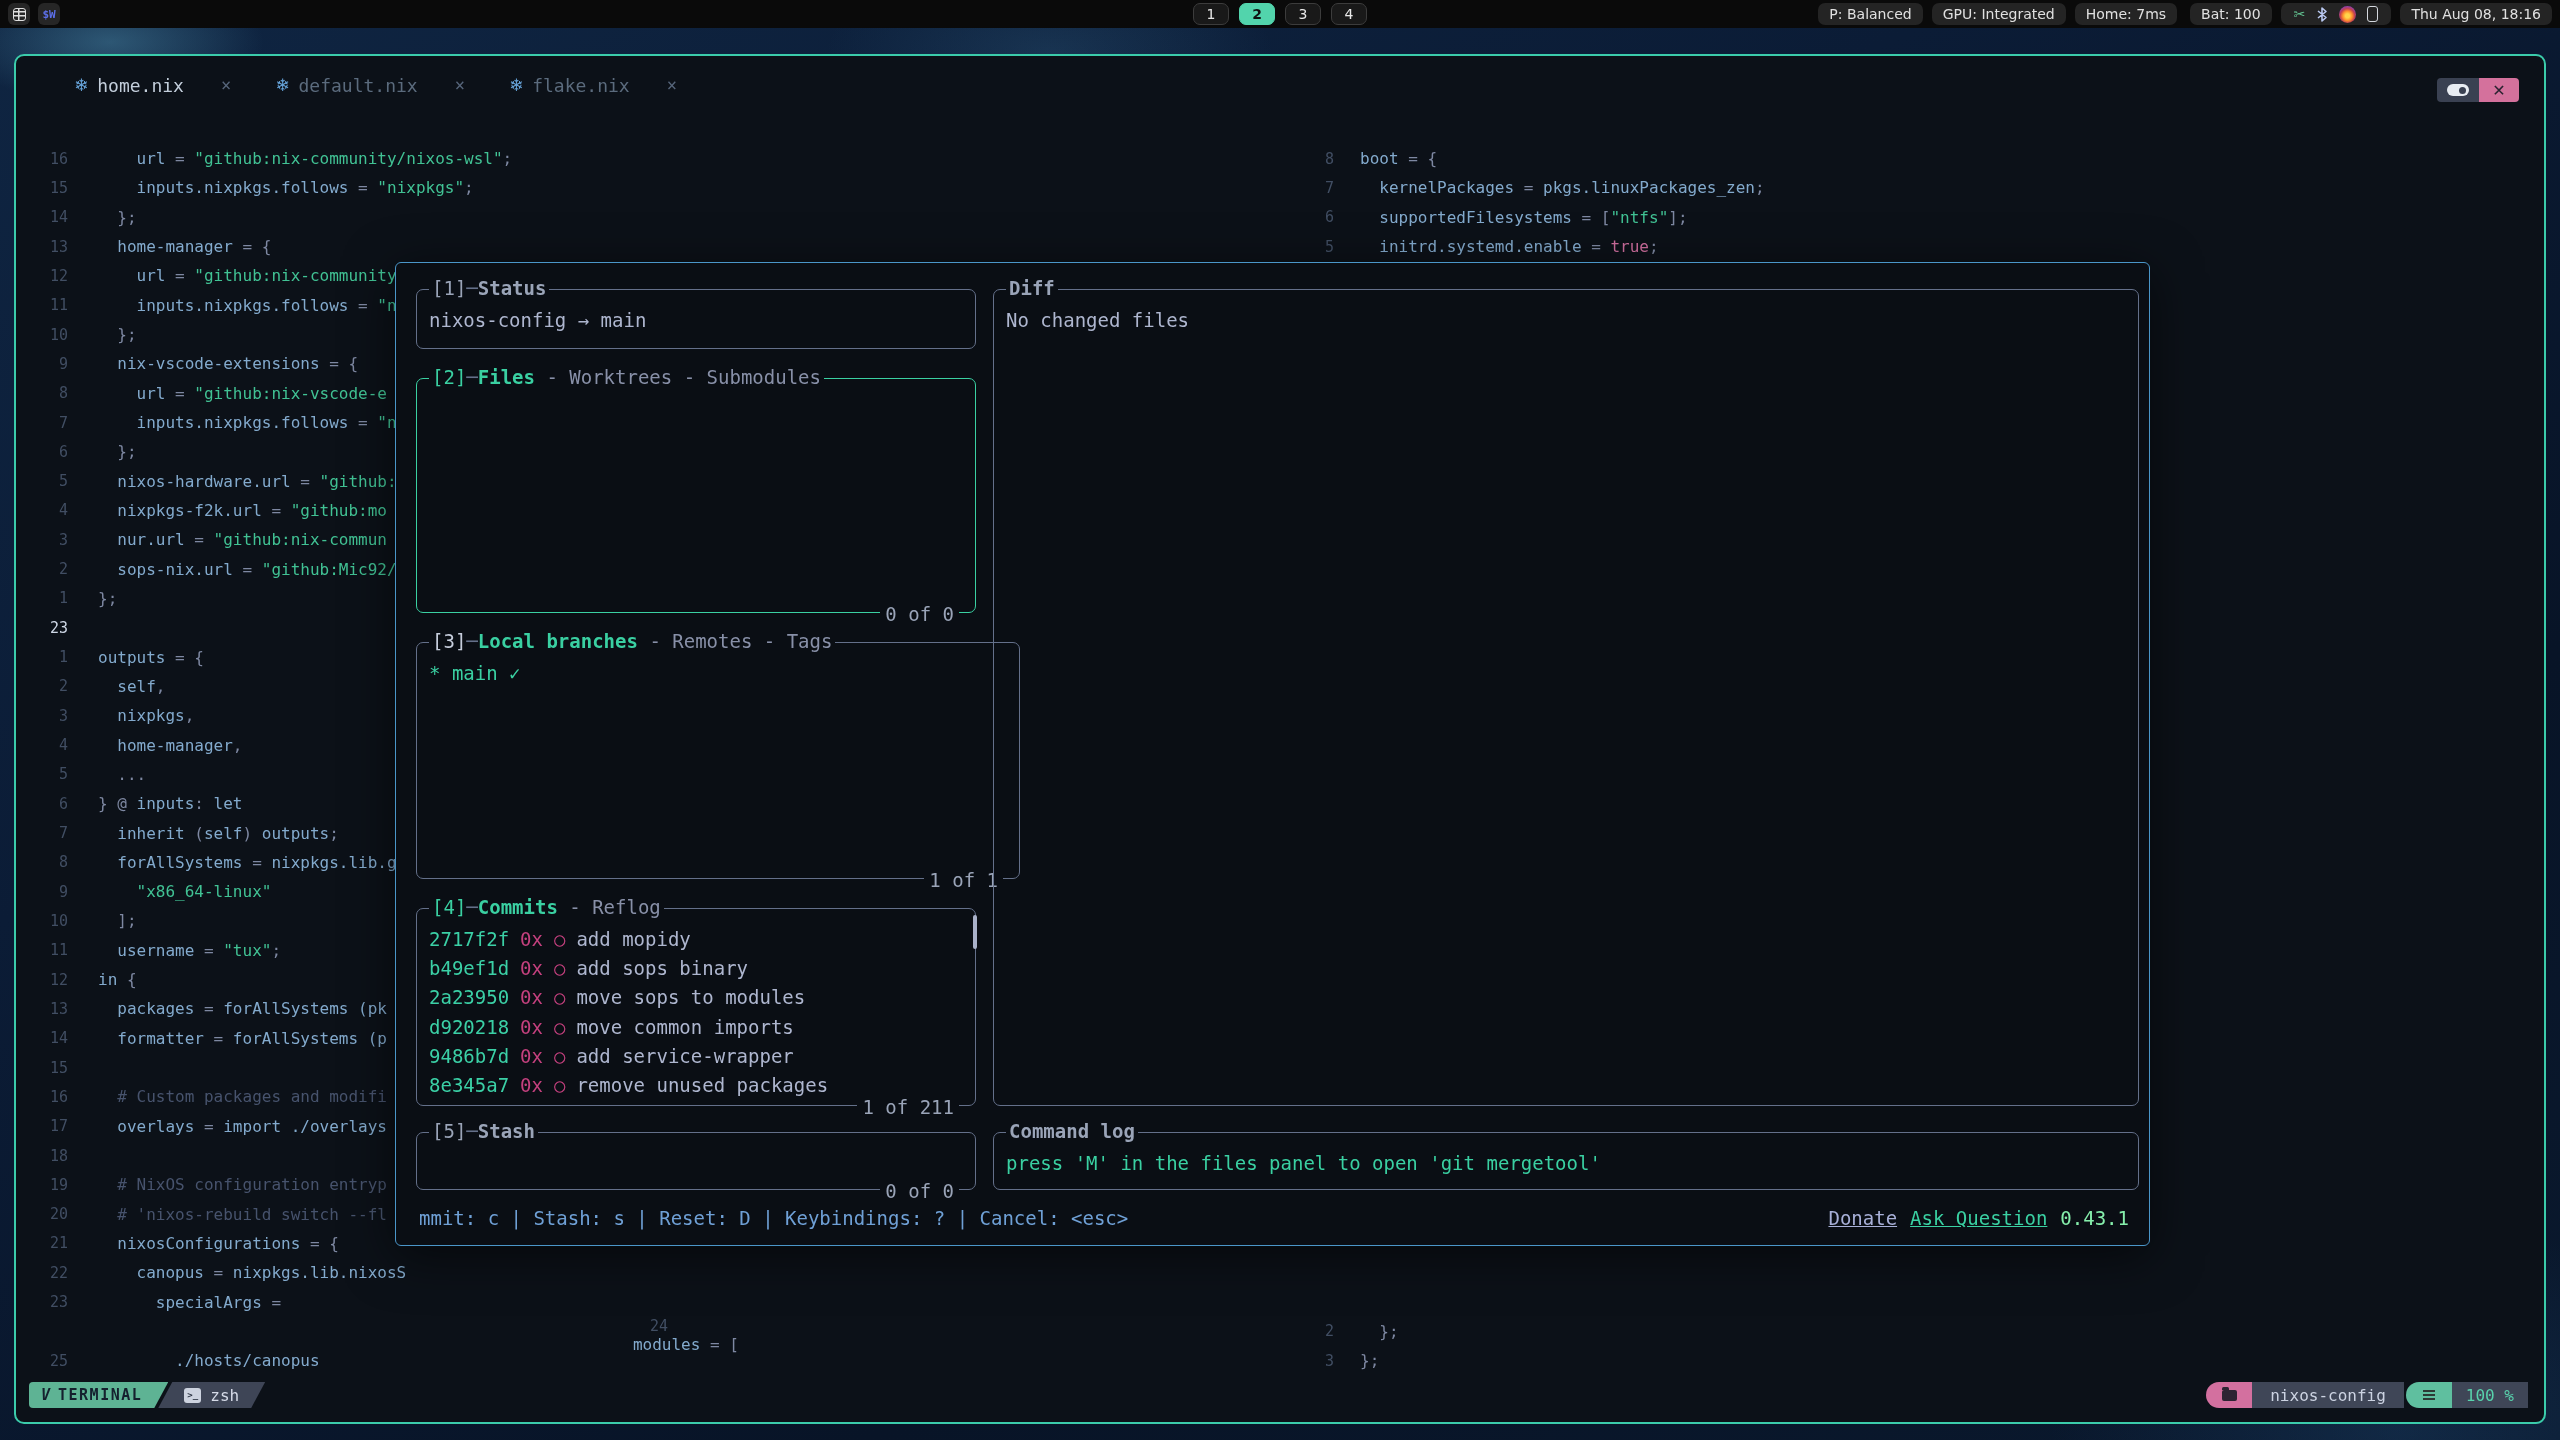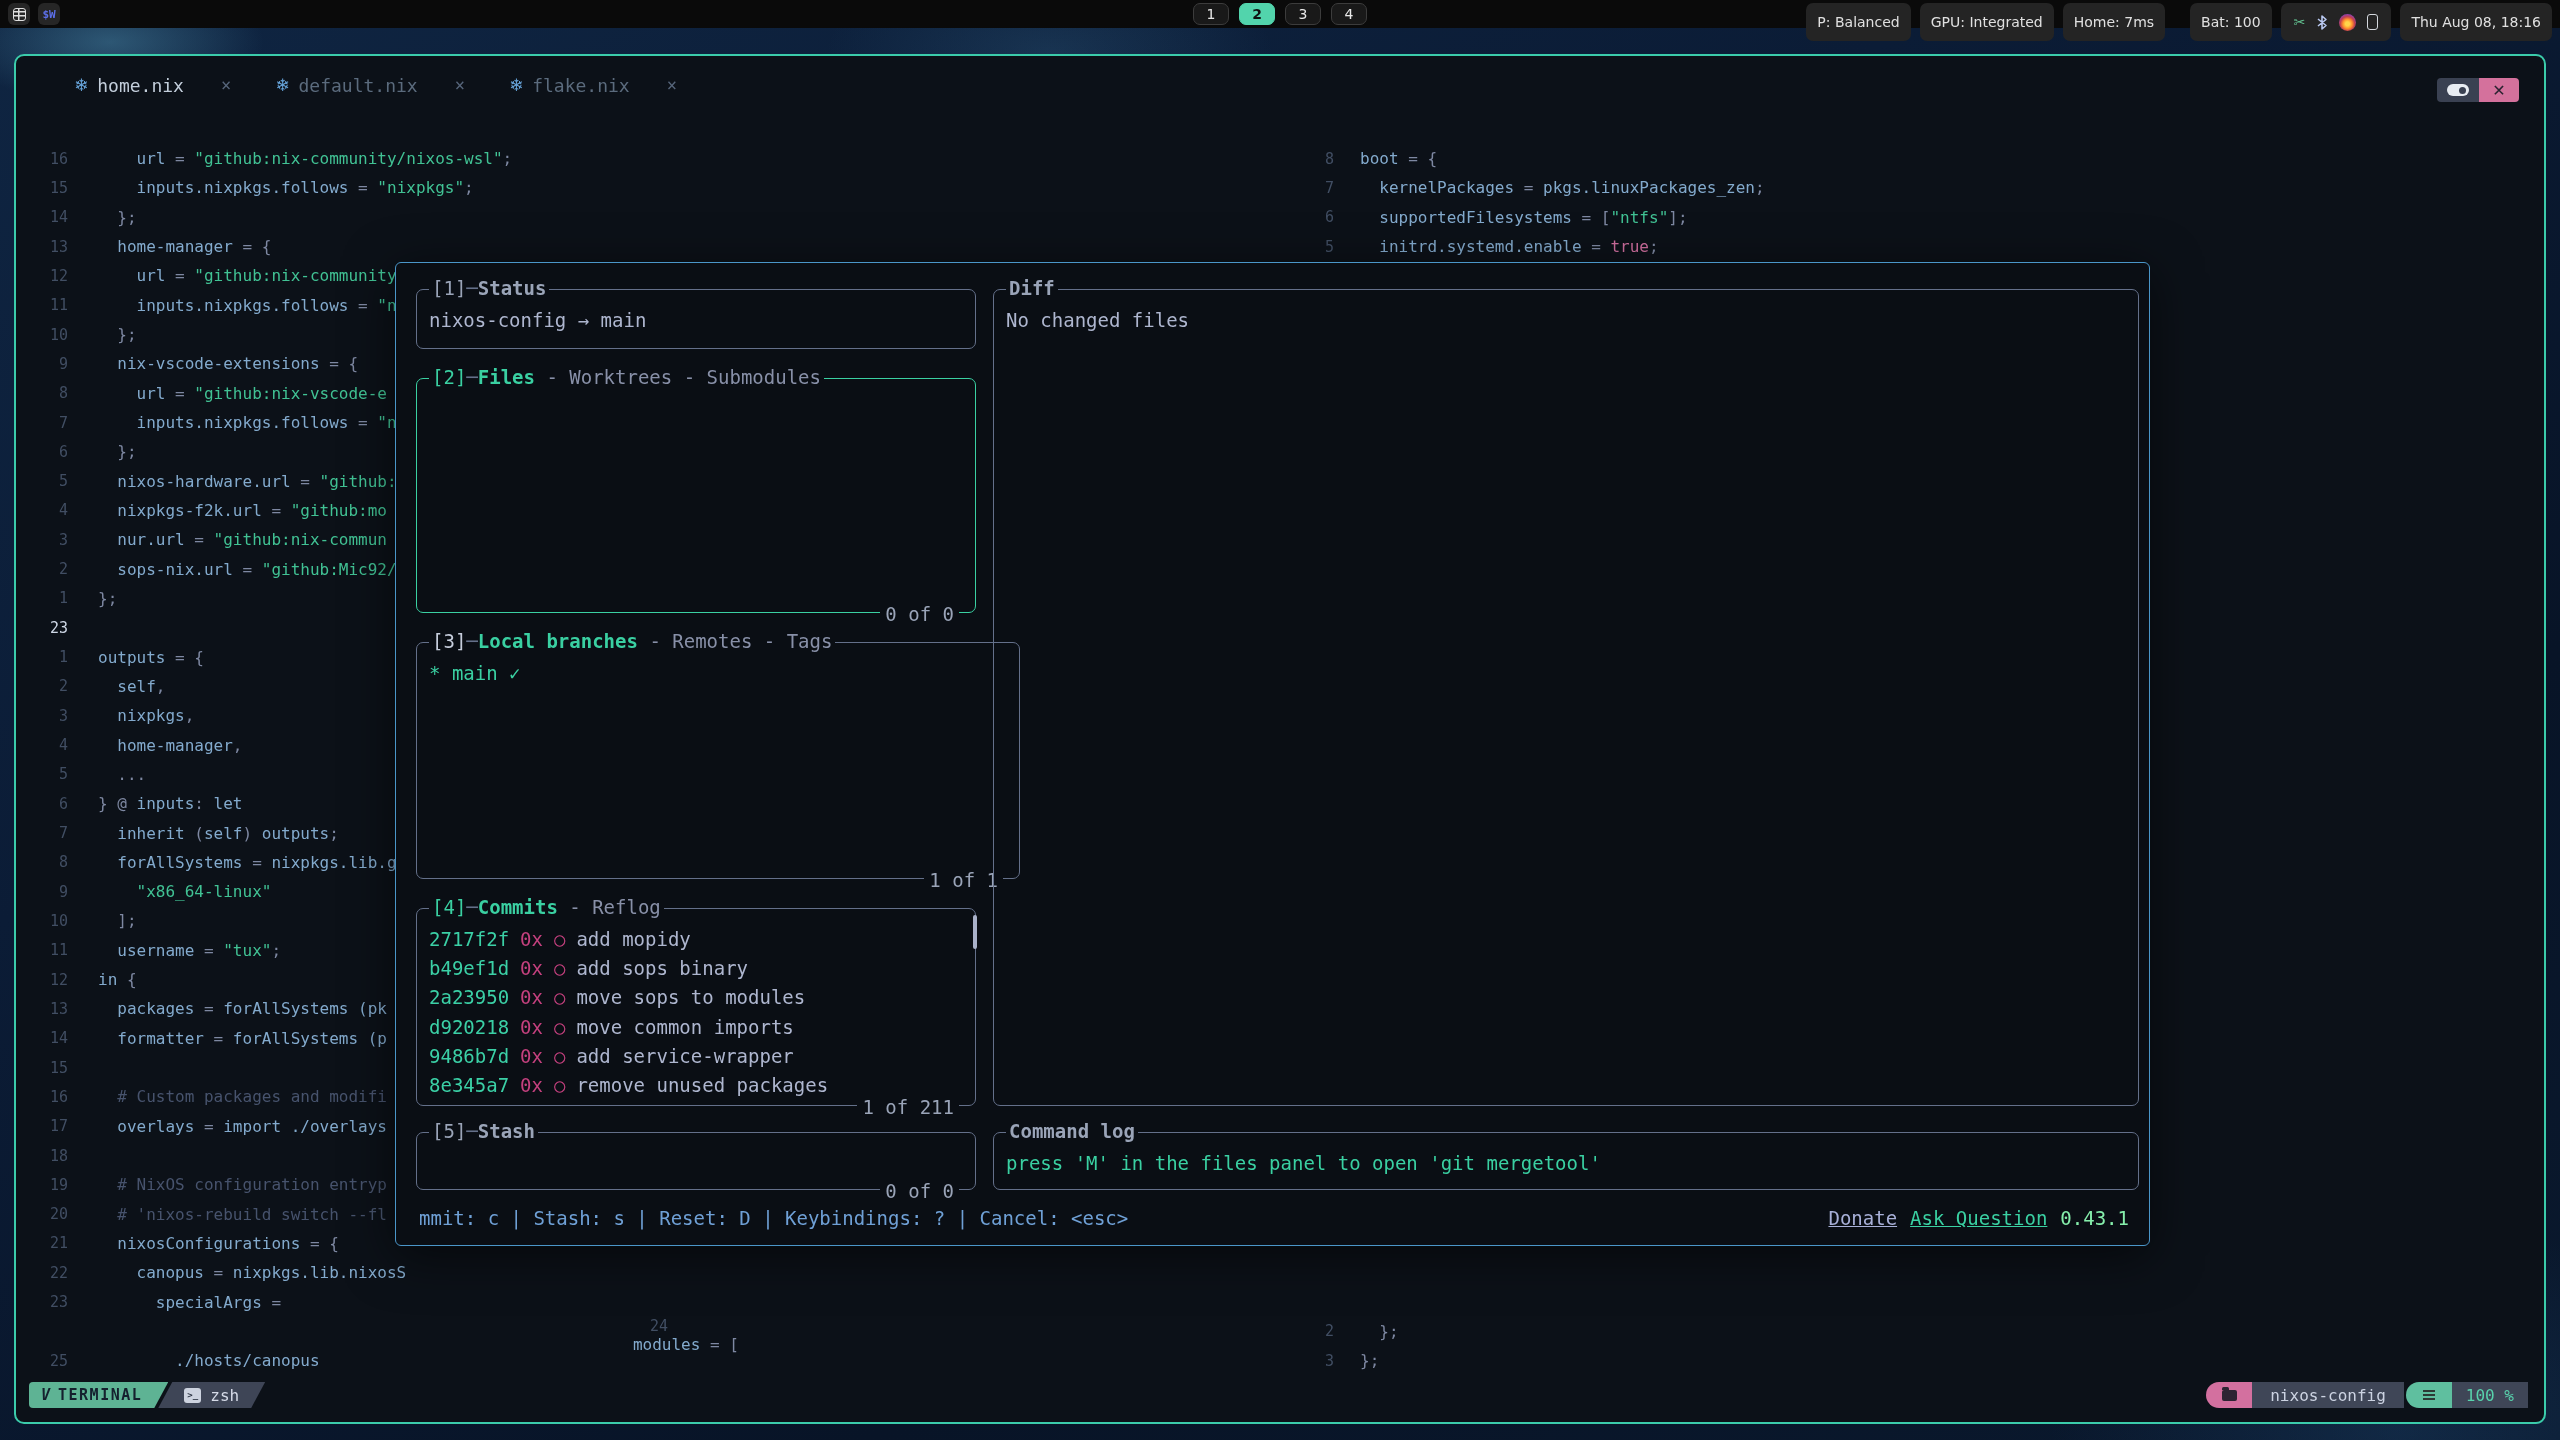--- a/index.html
+++ b/index.html
@@ -19,23 +19,23 @@
   .tb-btn{ width:22px; height:22px; border-radius:6px; background:#262626; display:flex; align-items:center; justify-content:center; }
   .grid-glyph{ width:13px; height:13px; border:1.5px solid #dfdfdf; border-radius:3px;
     background-image:linear-gradient(#dfdfdf,#dfdfdf),linear-gradient(#dfdfdf,#dfdfdf),linear-gradient(#dfdfdf,#dfdfdf);
     background-size:1.5px 100%,100% 1.5px,100% 1.5px; background-position:45% 0,0 30%,0 70%; background-repeat:no-repeat;}
   .logo-glyph{ font-family:"DejaVu Sans Mono",monospace; font-size:11px; font-weight:bold; color:#5c6fe8; }
   .tb-center{ position:absolute; left:50%; top:3px; transform:translateX(-50%); display:flex; gap:10px; }
   .ws{ width:36px; height:22px; border-radius:7px; background:#191919; border:1.5px solid #3c3c3c;
        color:#e8e8e8; font-size:14px; display:flex; align-items:center; justify-content:center; }
   .ws.active{ background:#52d4ac; border-color:#52d4ac; color:#101010; font-weight:600; }
   .tb-right{ position:absolute; right:8px; top:3px; display:flex; gap:9px; align-items:center; }
-  .pill{ height:38px; border-radius:7px; background:#242424; color:#e0e0e0; font-size:14px;
+  .pill{ height:22px; border-radius:7px; background:#242424; color:#e0e0e0; font-size:14px;
          display:flex; align-items:center; padding:0 11px; white-space:nowrap; }
-  .pill.bat{ margin-left:16px; }
+  .pill.bat{ margin-left:4px; }
   .tray{ gap:11px; padding:0 13px; }
   .scissors{ color:#63c492; font-size:14px; line-height:1; }
   .fire{ width:17px; height:17px; border-radius:50%;
     background:radial-gradient(circle at 50% 58%, #ffd54a 0 16%, #ff8f2e 36%, #c2414f 55%, #8e3fae 75%, #7b2fa0 100%); }
   .phone{ width:11px; height:16px; border:1.6px solid #d4d8de; border-radius:3px; }
   
   #window{ position:absolute; left:14px; top:54px; width:2532px; height:1370px; background:#0c1118;
            border:2px solid #3bccab; border-radius:10px; z-index:10; overflow:hidden; }
   .tabbar{ position:absolute; left:0; top:0; right:0; height:46px; display:flex; align-items:center;
            padding:12px 0 0 58px; gap:44px; }

